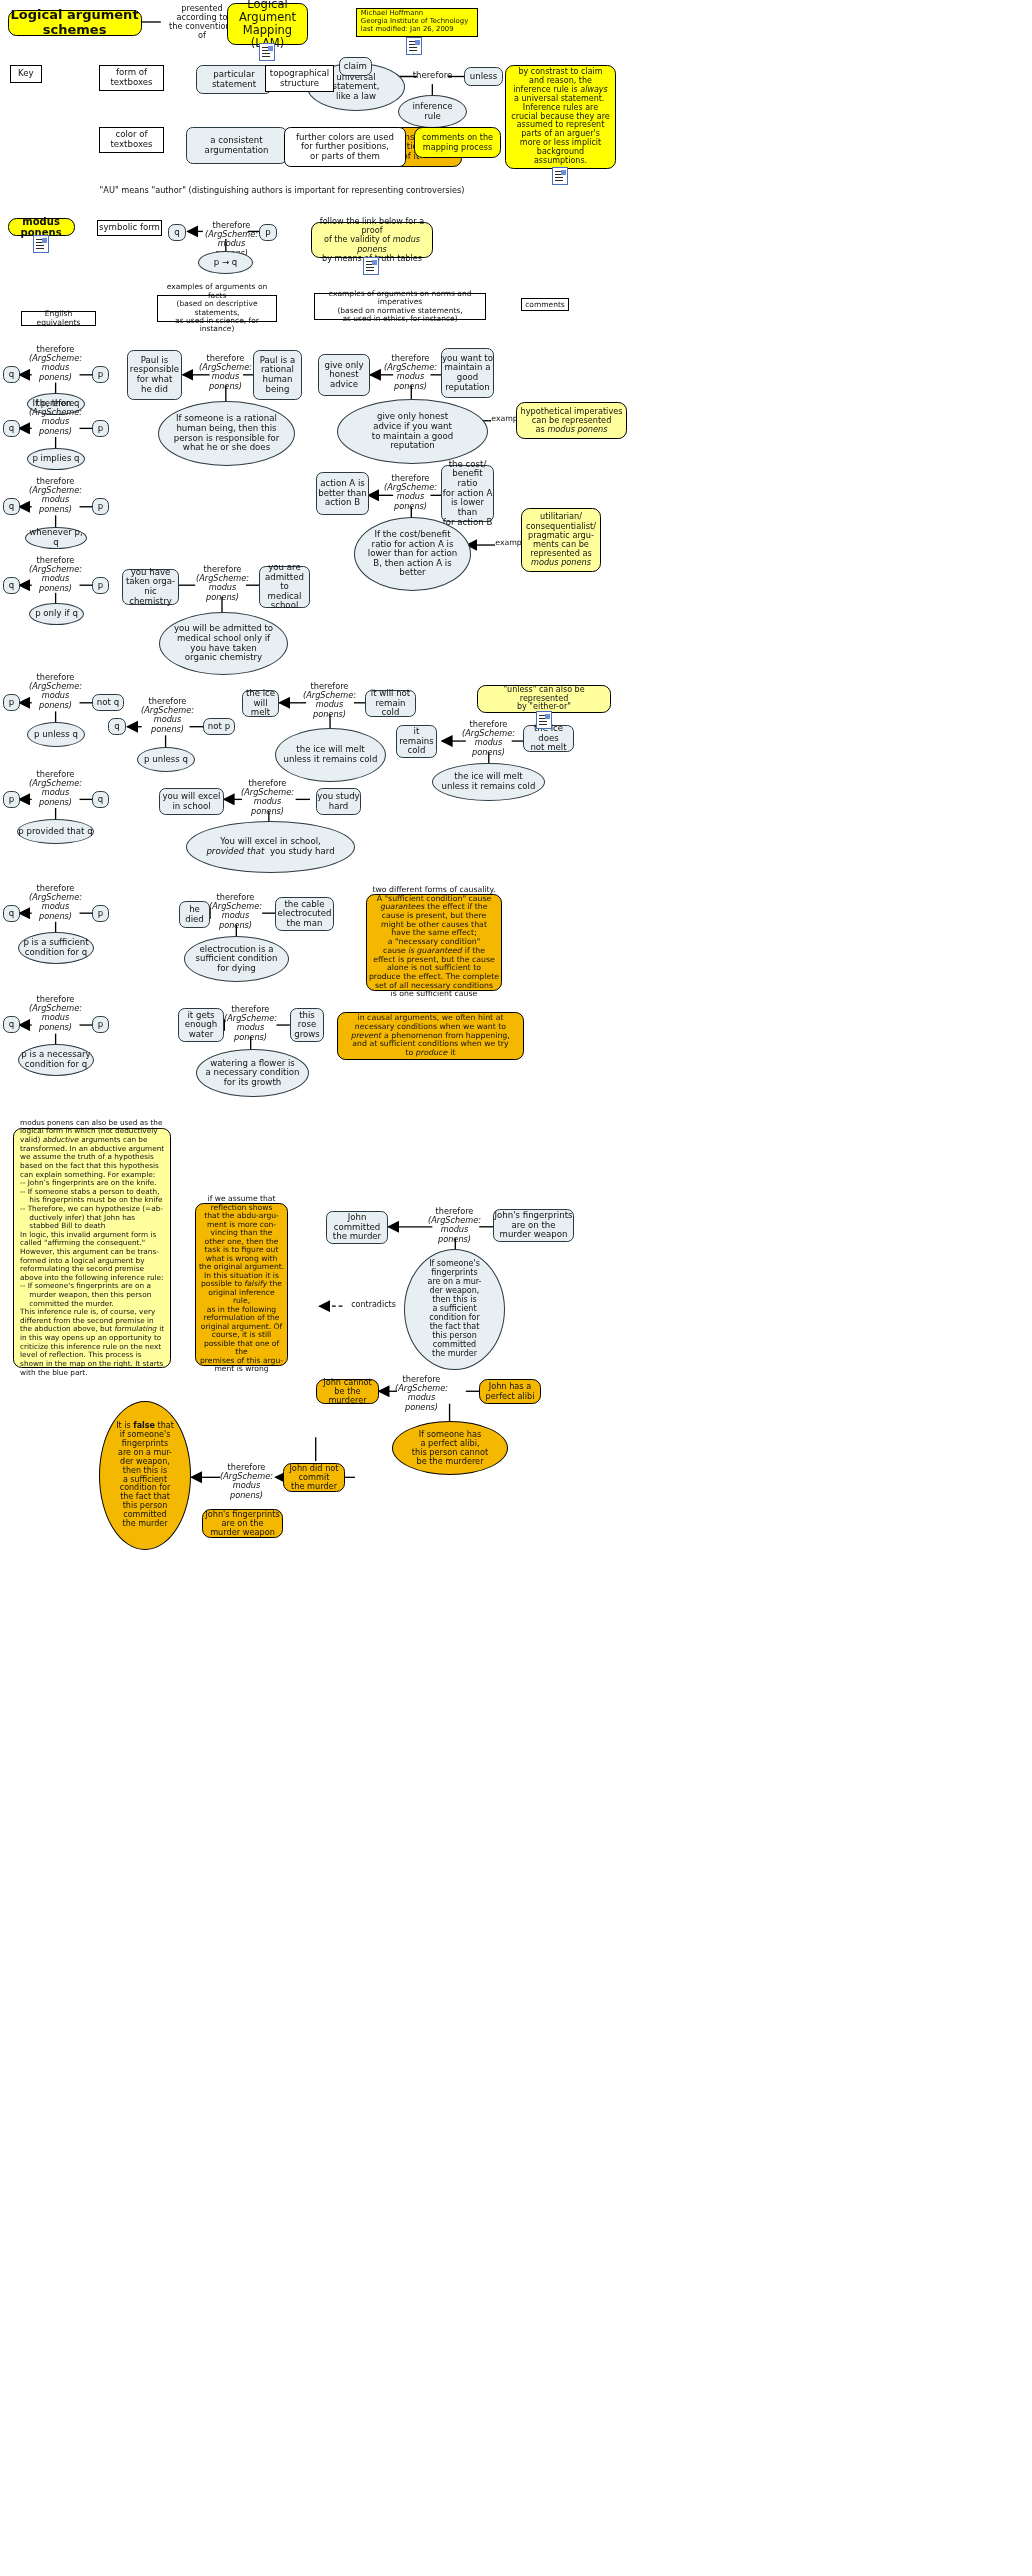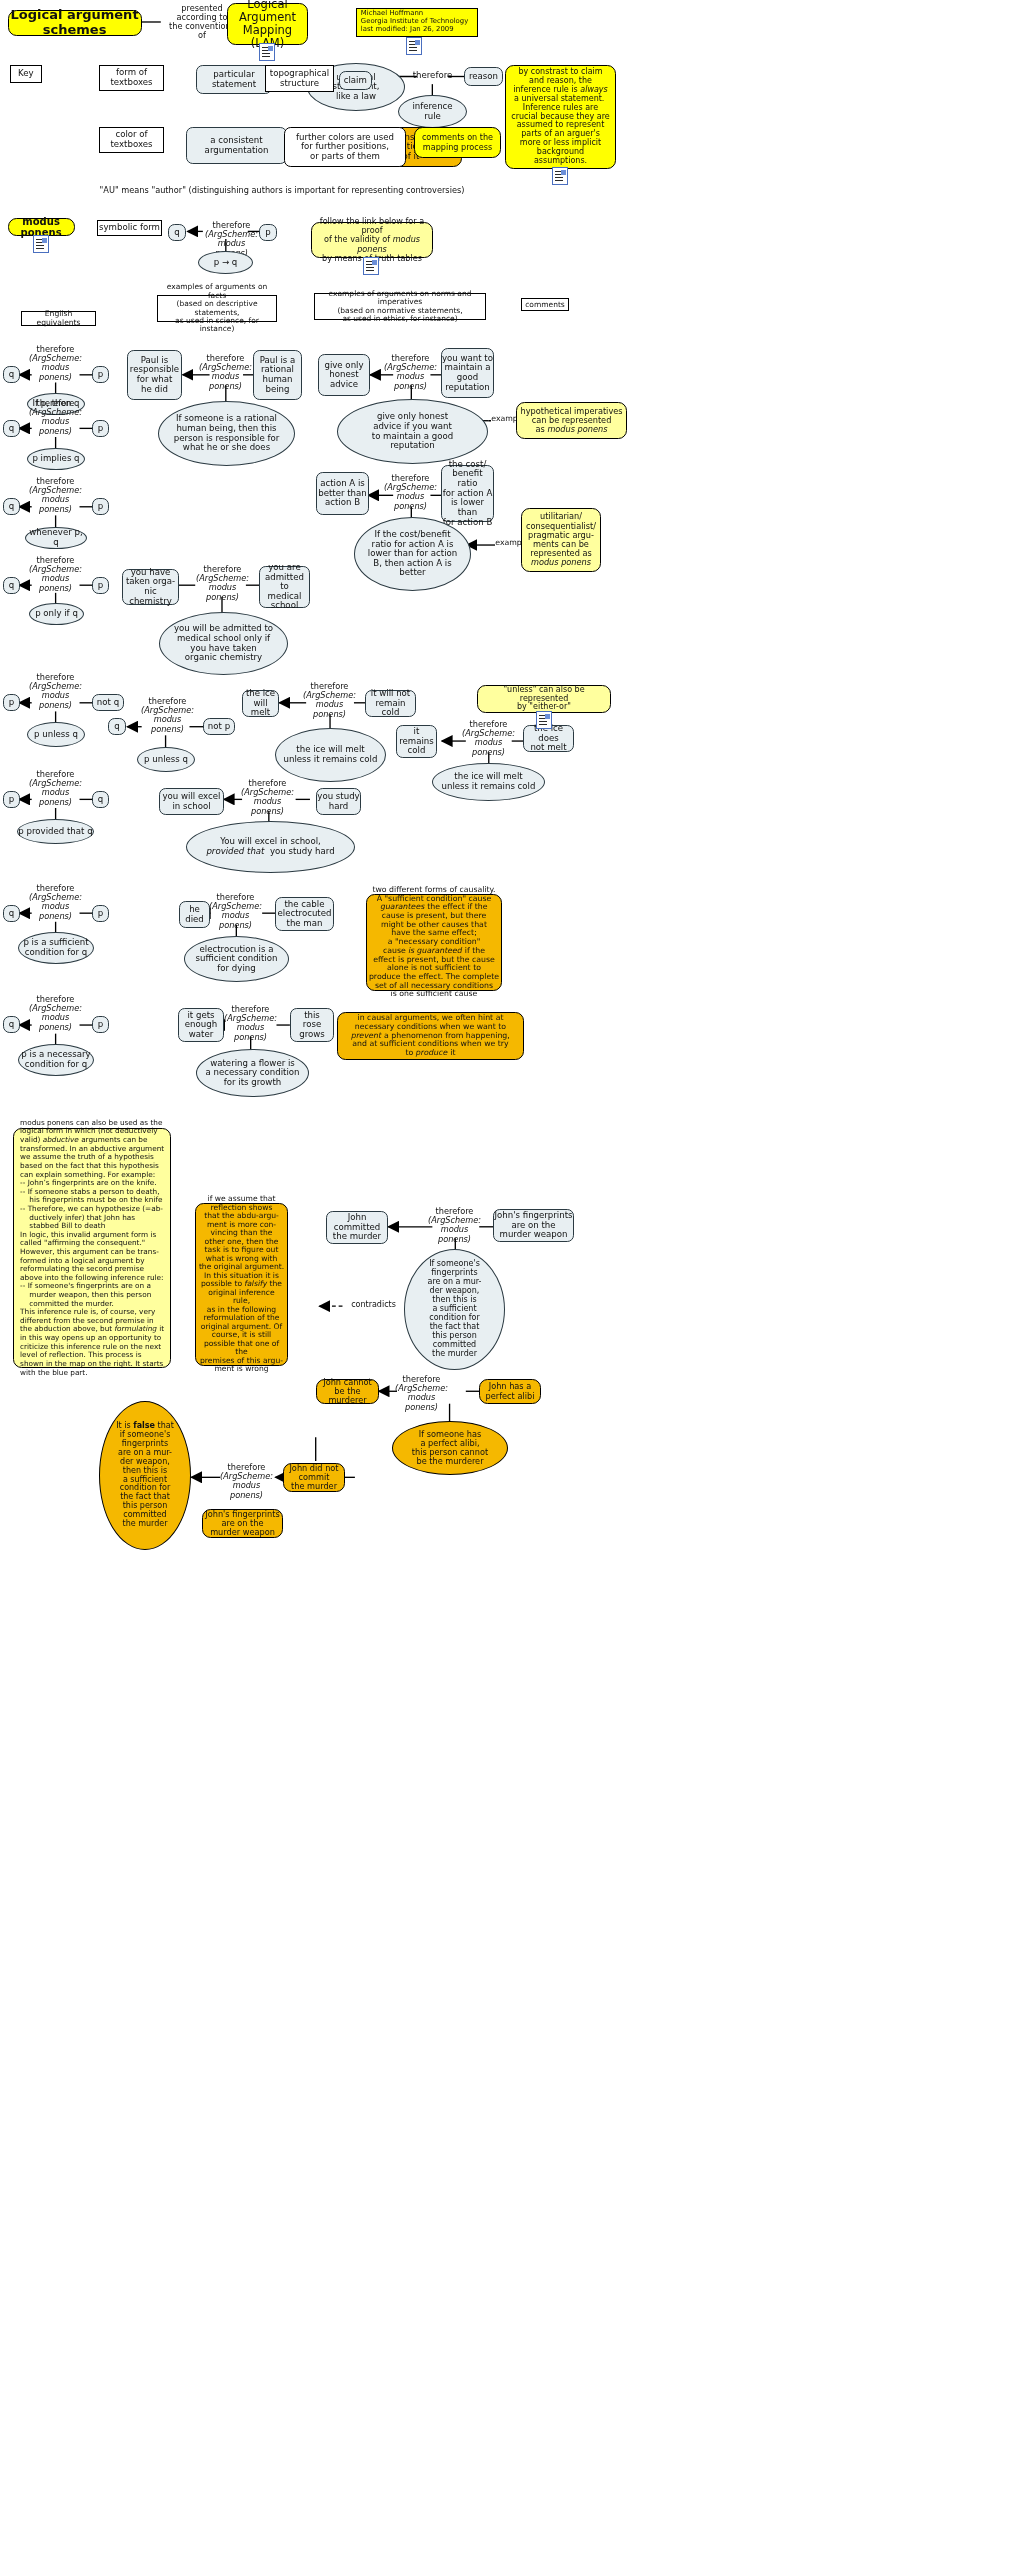--- a/index.html
+++ b/index.html
@@ -171,23 +171,23 @@
     </div>
 
   <div class="node ell" style="left:307px;top:63px;width:98px;height:48px;font-size:8.6px;">
       <span>universal<br>statement,<br>like a law</span>
     </div>
 
   <div class="node rect" style="left:265px;top:65px;width:69px;height:27px;font-size:8.6px;" id="topo">
       <span>topographical<br>structure</span>
     </div>
 
-  <div class="node rrect" style="left:339px;top:71px;width:32.5px;height:19px;font-size:8.6px;">claim</div>
+  <div class="node rrect" style="left:339px;top:57px;width:32.5px;height:19px;font-size:8.6px;">claim</div>
   <div class="lbl" style="left:400px;top:71px;width:65px;font-size:8.6px;">therefore</div>
-  <div class="node rrect" style="left:464px;top:67px;width:39px;height:19px;font-size:8.6px;">reason</div>
+  <div class="node rrect" style="left:464px;top:67px;width:39px;height:19px;font-size:8.6px;">unless</div>
   <div class="node ell" style="left:398px;top:95px;width:69px;height:33px;font-size:8.6px;">
       <span>inference<br>rule</span>
     </div>
 
   <div class="node yel" style="left:505px;top:65px;width:111px;height:104px;font-size:8px;padding:3.8px;">
     <span>by constrast to claim and reason, the inference rule is <i>always</i>  a universal statement.&nbsp; Inference rules are crucial because they are assumed to represent parts of an arguer's more or less implicit background assumptions.</span>
   </div>
   <div class="noteicon" style="left:552px;top:167px;">
       <i style="top:2.9px"></i>
       <i style="top:5.7px"></i>
@@ -413,21 +413,21 @@
   <div class="lbl" style="left:28px;top:995px;width:55px;font-size:8.2px;">therefore<br><i>(ArgScheme:</i><br><i>modus ponens)</i></div>
   <div class="node rrect" style="left:92px;top:1016px;width:17px;height:17px;font-size:8.6px;">p</div>
   <div class="node ell" style="left:18px;top:1044px;width:76px;height:32px;font-size:8.6px;">
       <span>p is a necessary<br>condition for q</span>
     </div>
 
   <div class="node rrect" style="left:178px;top:1008px;width:46px;height:34px;font-size:8.6px;">
       <span>it gets<br>enough<br>water</span>
     </div>
   <div class="lbl" style="left:223px;top:1005px;width:55px;font-size:8.2px;">therefore<br><i>(ArgScheme:</i><br><i>modus ponens)</i></div>
-  <div class="node rrect" style="left:290px;top:1008px;width:44px;height:34px;font-size:8.6px;">
+  <div class="node rrect" style="left:290px;top:1008px;width:34px;height:34px;font-size:8.6px;">
       <span>this<br>rose<br>grows</span>
     </div>
   <div class="node ell" style="left:196px;top:1049px;width:113px;height:48px;font-size:8.6px;">
       <span>watering a flower is<br>a necessary condition<br>for its growth</span>
     </div>
 
   <div class="node orange" style="left:337px;top:1012px;width:187px;height:48px;font-size:7.8px;">
     <span>in causal arguments, we often hint at<br>necessary conditions when we want to<br><i>prevent</i>  a phenomenon from happening,<br>and at sufficient conditions when we try<br>to <i>produce</i>  it</span>
   </div>
 

